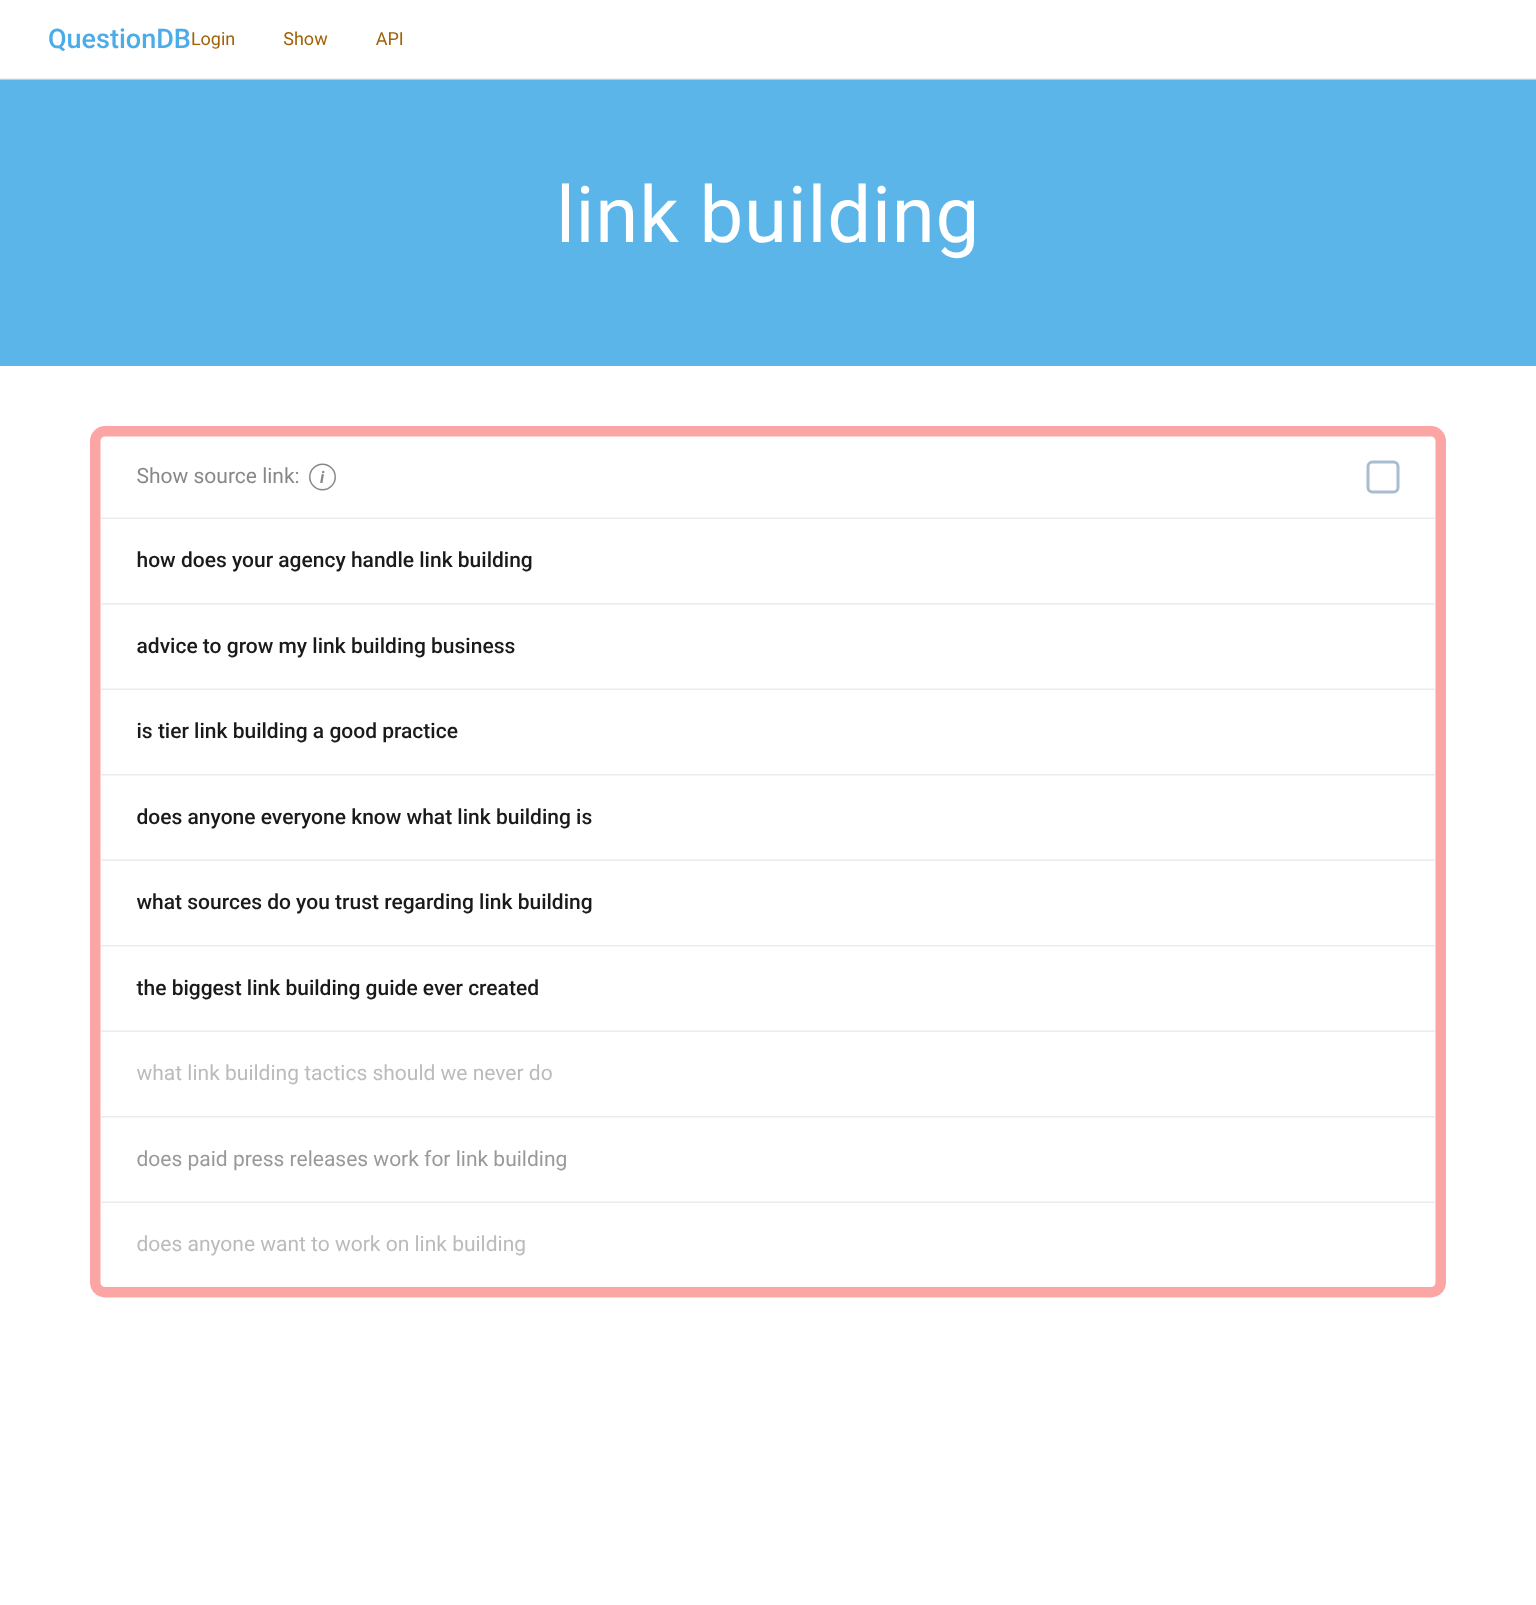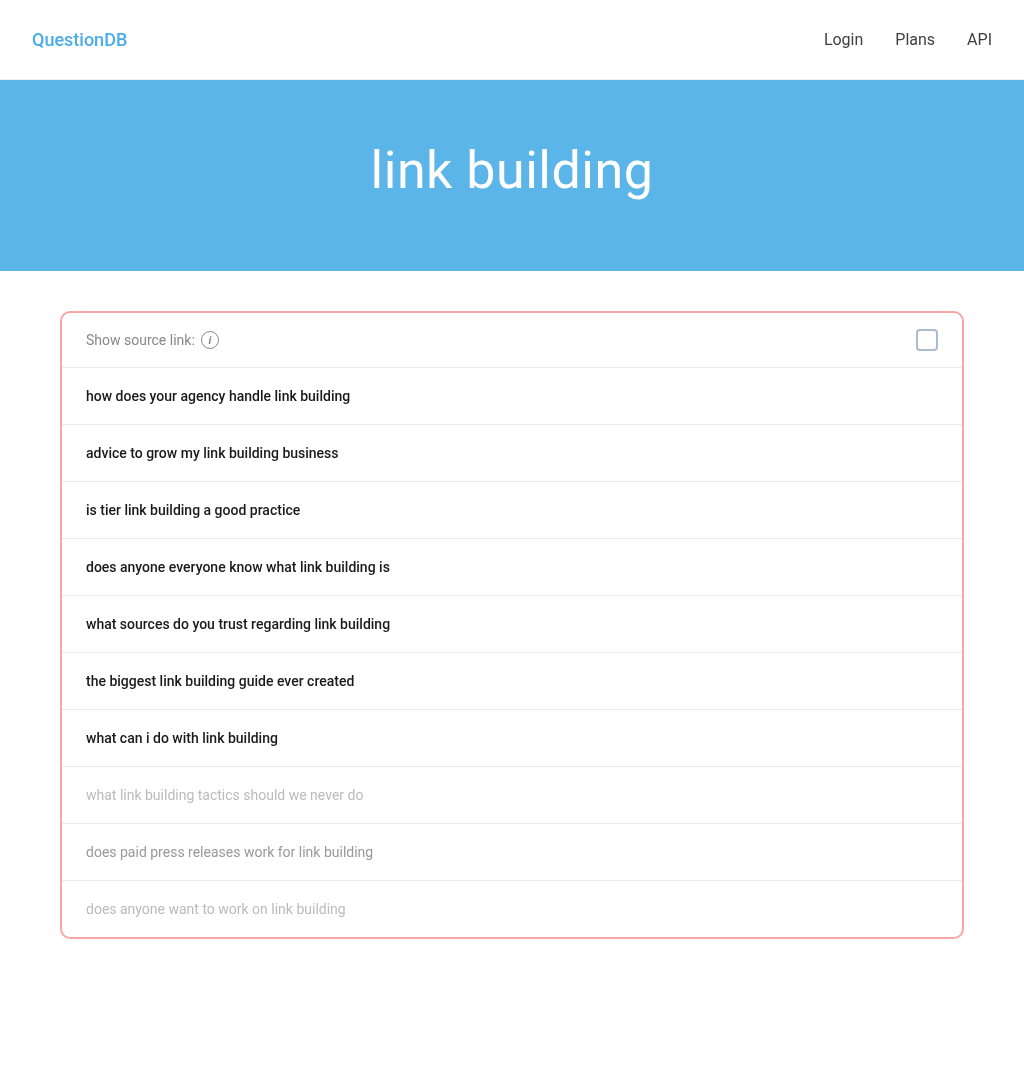--- a/index.html
+++ b/index.html
@@ -13,44 +13,43 @@
       background: #ffffff;
       color: #222;
       width: 1024px;
       min-height: 1070px;
     }
 
     
     .navbar {
       display: flex;
       align-items: center;
-      justify-content: space-between;
       padding: 0 32px;
-      height: 80px;
+      height: 53px;
       background: #ffffff;
       border-bottom: 1px solid #f0f0f0;
     }
 
     .navbar-brand {
       color: #4aace8;
       font-size: 18px;
       font-weight: 500;
       text-decoration: none;
       cursor: pointer;
     }
 
     .navbar-links {
       display: flex;
       gap: 32px;
       align-items: center;
     }
 
     .navbar-link {
-      color: #404040;
-      font-size: 16px;
+      color: #a16207;
+      font-size: 12px;
       font-weight: 400;
       text-decoration: none;
       cursor: pointer;
     }
 
     
     .hero {
       background: #5bb5e8;
       width: 100%;
       display: flex;
@@ -66,21 +65,21 @@
       letter-spacing: 0.5px;
     }
 
     
     .main-content {
       padding: 40px 60px 60px 60px;
     }
 
     
     .results-card {
-      border: 2px solid #fca5a5;
+      border: 7px solid #fca5a5;
       border-radius: 10px;
       overflow: hidden;
       background: #ffffff;
     }
 
     
     .source-link-row {
       display: flex;
       align-items: center;
       justify-content: space-between;
@@ -147,21 +146,21 @@
       font-weight: 400;
     }
   </style>
 </head>
 <body>
 
 <nav class="navbar">
   <a class="navbar-brand">QuestionDB</a>
   <div class="navbar-links">
     <a class="navbar-link">Login</a>
-    <a class="navbar-link">Plans</a>
+    <a class="navbar-link">Show</a>
     <a class="navbar-link">API</a>
   </div>
 </nav>
 
 <div class="hero">
   <h1 class="hero-title">link building</h1>
 </div>
 
 <main class="main-content">
   <div class="results-card">
@@ -174,20 +173,19 @@
       <div class="checkbox-empty"></div>
     </div>
 
     <div id="questions-container">
         <div class="question-row">how does your agency handle link building</div>
         <div class="question-row">advice to grow my link building business</div>
         <div class="question-row">is tier link building a good practice</div>
         <div class="question-row">does anyone everyone know what link building is</div>
         <div class="question-row">what sources do you trust regarding link building</div>
         <div class="question-row">the biggest link building guide ever created</div>
-        <div class="question-row">what can i do with link building</div>
         <div class="question-row dim-2">what link building tactics should we never do</div>
         <div class="question-row dim-1">does paid press releases work for link building</div>
         <div class="question-row dim-2">does anyone want to work on link building</div>
       </div>
 
   </div>
 </main>
 
 </body></html>

